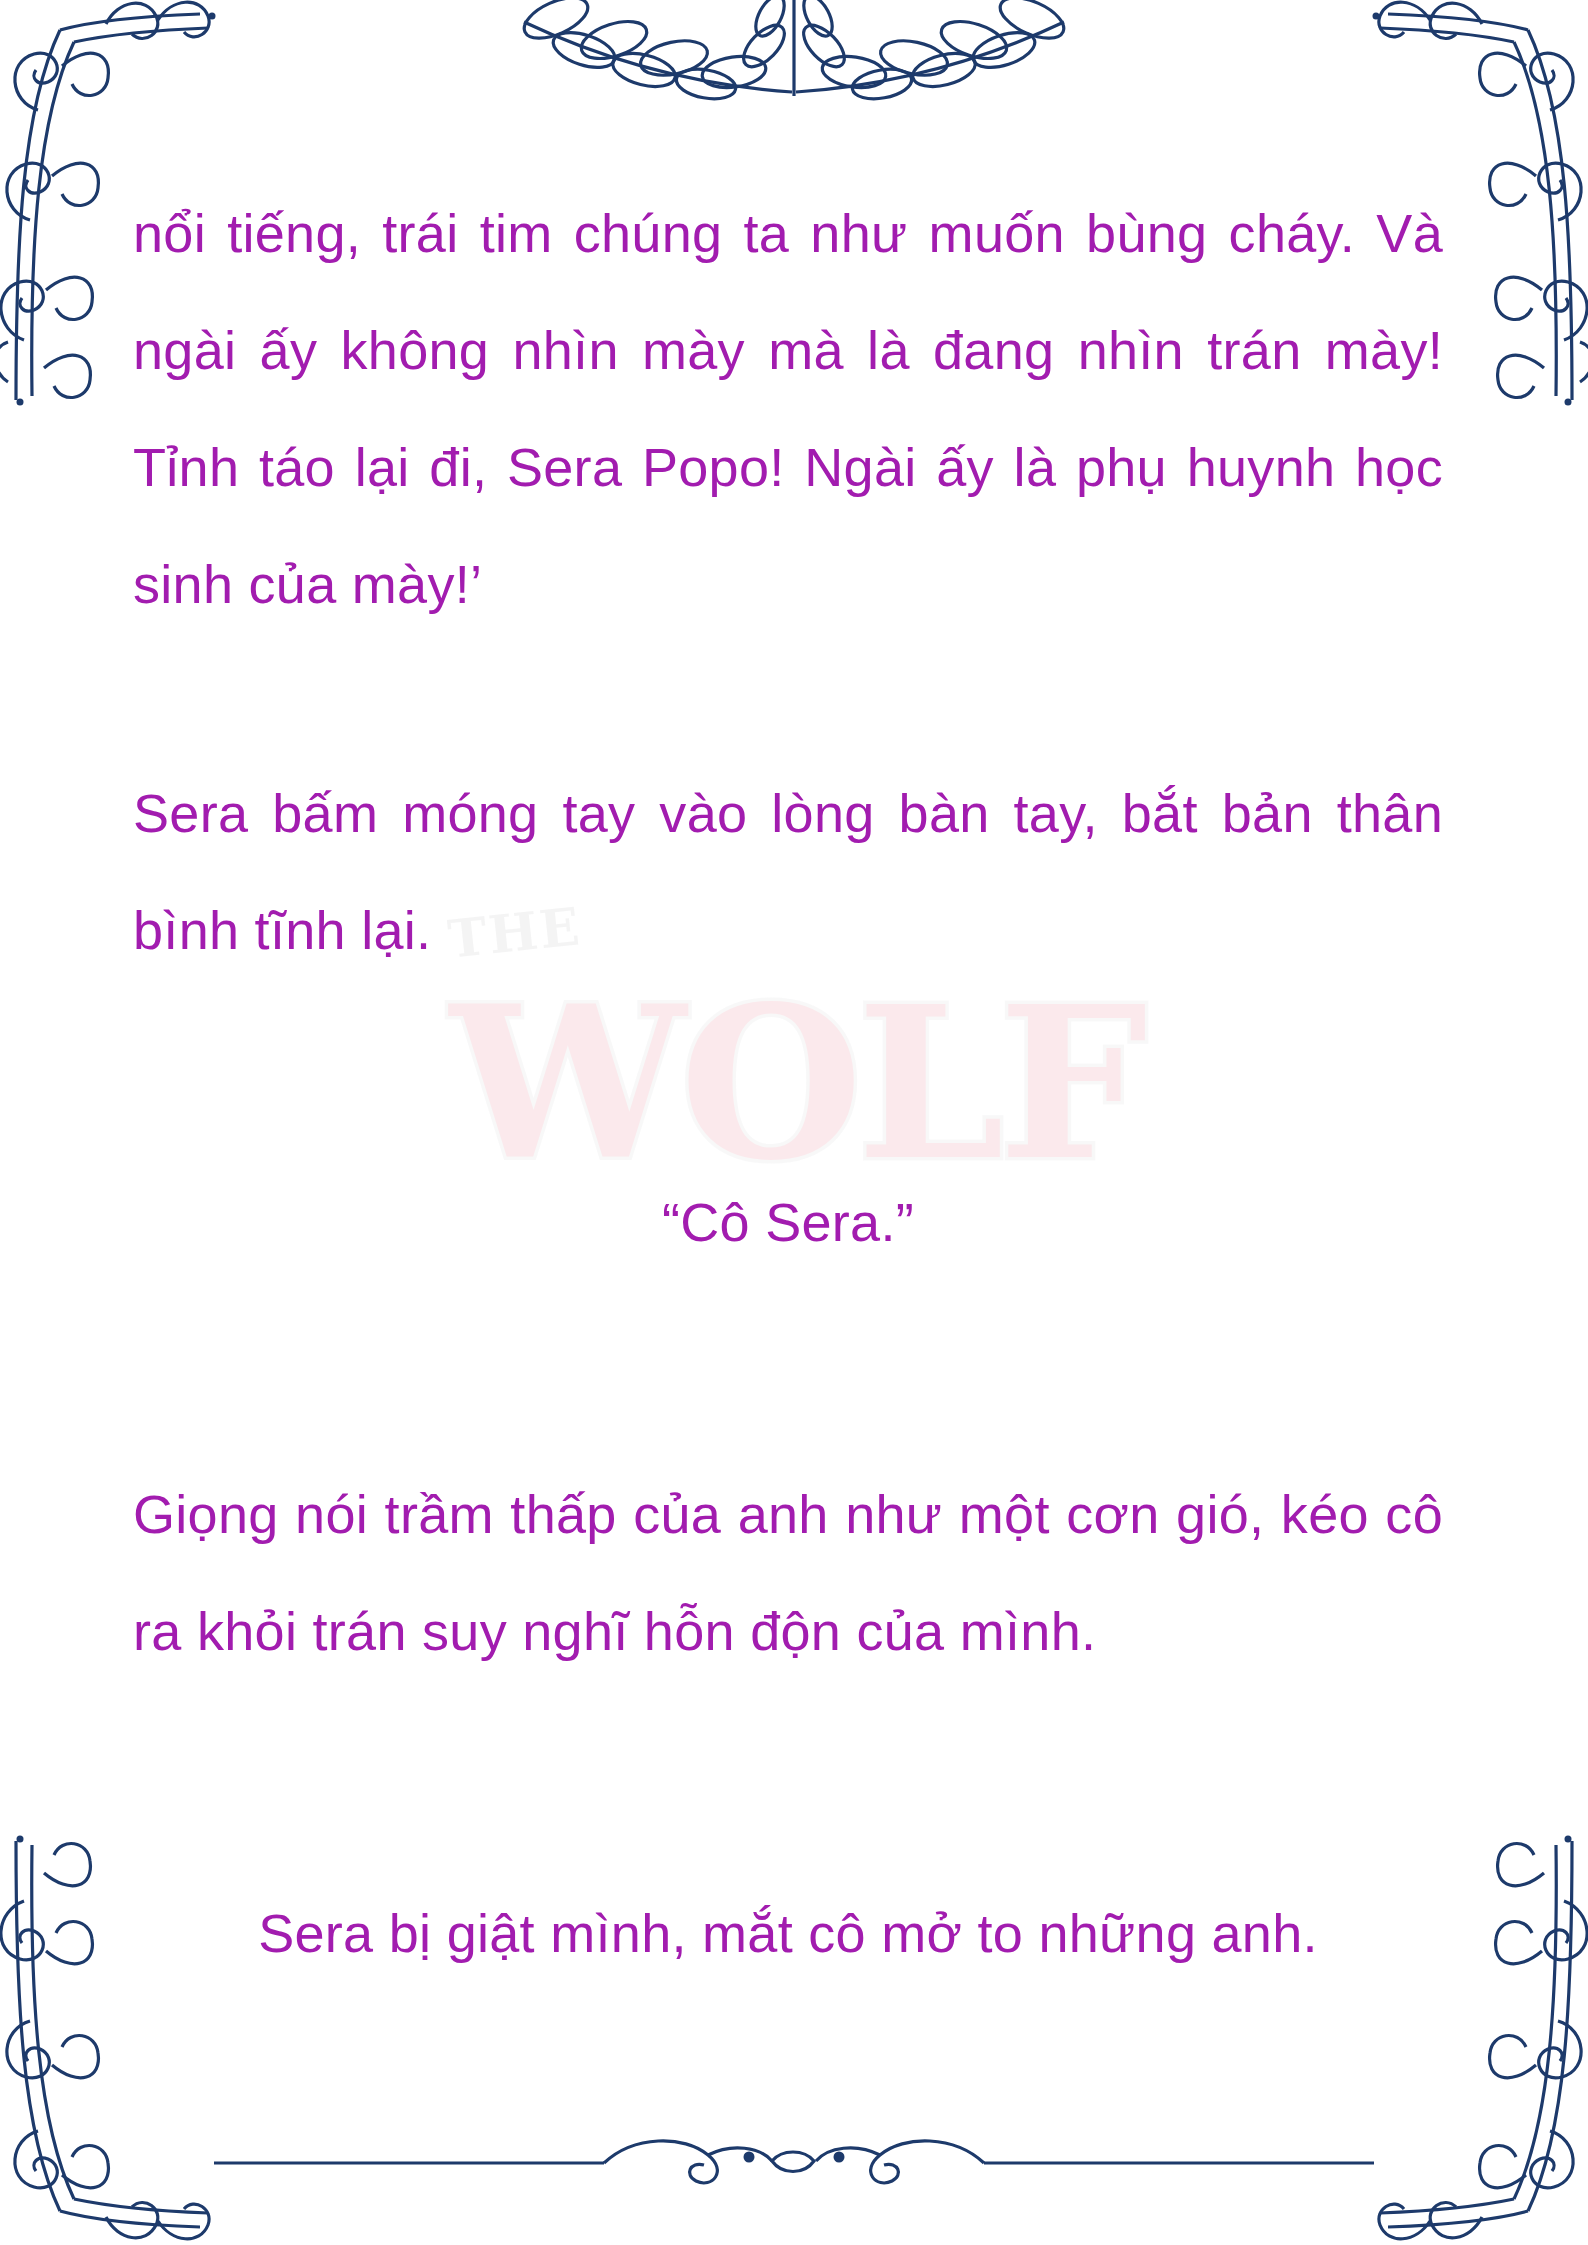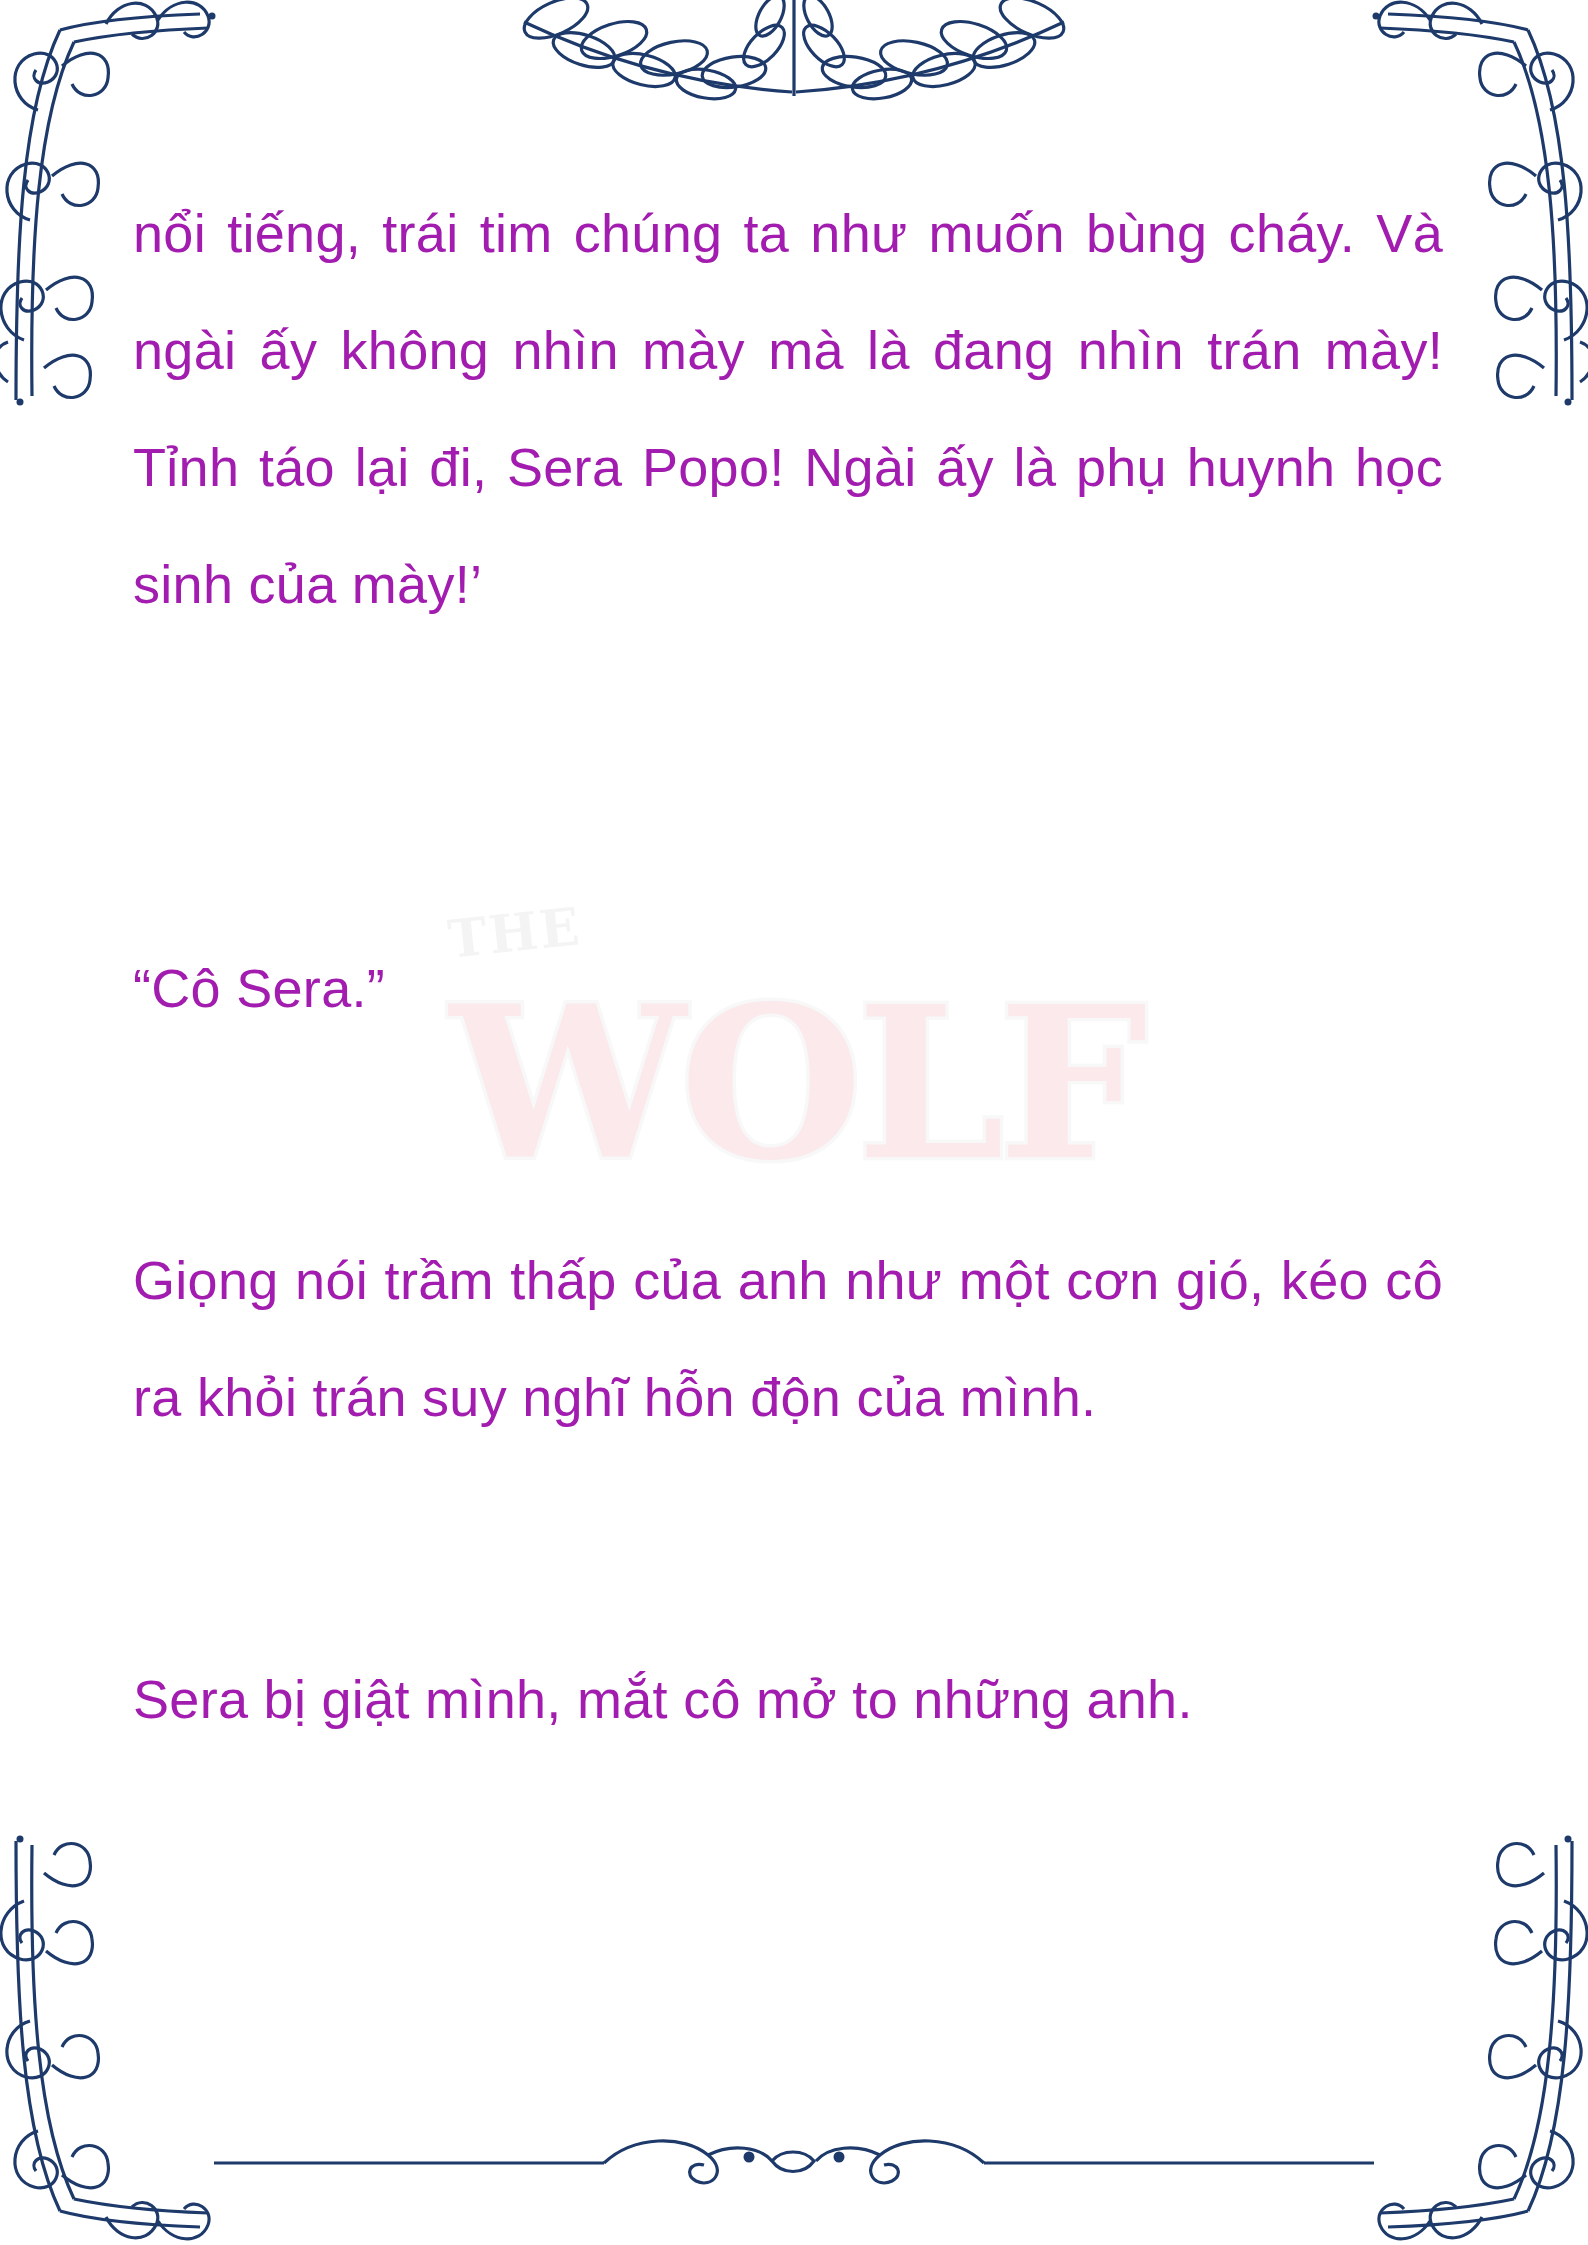--- a/index.html
+++ b/index.html
@@ -88,21 +88,21 @@
   p.para {
     margin: 0 0 0 0;
     font-family: Liberation Sans, sans-serif;
     font-size: 54px;
     line-height: 117px;
     color: #a21caf;
     text-align: justify;
     text-justify: inter-word;
     letter-spacing: 0.3px;
   }
-  p.para.nojust { text-align: left; }
+  p.para.nojust { text-align: center; }
   .gap-sm { height: 112px; }
   .gap-md { height: 175px; }
   .gap-lg { height: 185px; }
 
   
   .page-number {
     position: absolute;
     bottom: 96px;
     left: 0;
     width: 100%;
@@ -244,20 +244,21 @@
   </div>
 
   <div class="watermark">
     <div class="wm-small">THE</div>
     <div class="wm-text">WOLF</div>
   </div>
 
   <div class="text-col">
     <p class="para">nổi tiếng, trái tim chúng ta như muốn bùng cháy. Và ngài ấy không nhìn mày mà là đang nhìn trán mày! Tỉnh táo lại đi, Sera Popo! Ngài ấy là phụ huynh học sinh của mày!’</p>
     <div class="gap-sm"></div>
+    <p class="para">Sera bấm móng tay vào lòng bàn tay, bắt bản thân bình tĩnh lại.</p>
     <div class="gap-md"></div>
     <p class="para nojust">“Cô Sera.”</p>
     <div class="gap-md"></div>
     <p class="para">Giọng nói trầm thấp của anh như một cơn gió, kéo cô ra khỏi trán suy nghĩ hỗn độn của mình.</p>
     <div class="gap-lg"></div>
     <p class="para nojust">Sera bị giật mình, mắt cô mở to những anh.</p>
   </div>
 
 
 </div>

